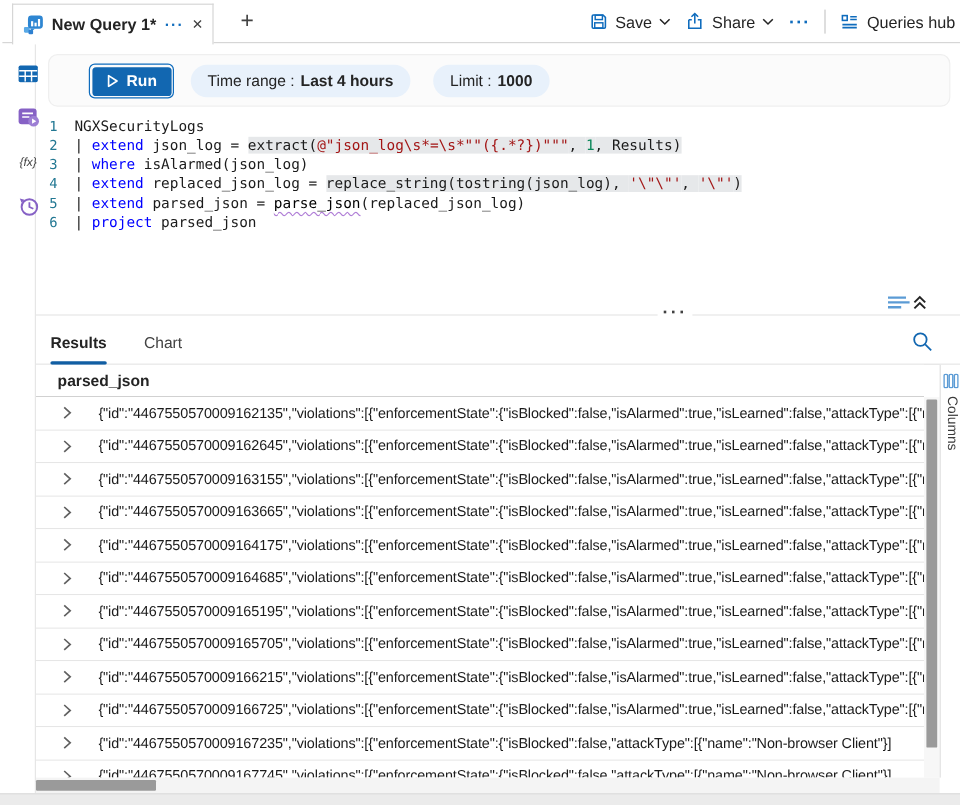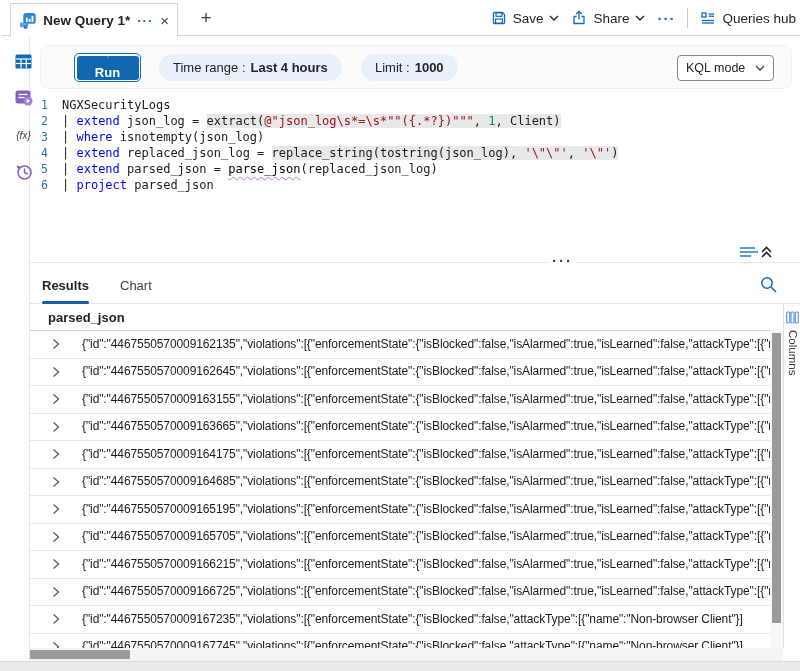--- a/index.html
+++ b/index.html
@@ -31,21 +31,21 @@
   .side-icon { width:18px; height:18px; display:flex; align-items:center; justify-content:center; cursor:pointer; }
   .fx-label { font-size:10px; color:#424242; font-style:italic; white-space:nowrap; }
 
   
   .toolbar { position:absolute; left:40px; top:45px; width:752px; height:44px; background:#fbfbfb;
              border:1px solid #efefef; border-radius:8px; }
   .run-outer { position:absolute; left:33px; top:7px; border:1px solid #0f6cbd; border-radius:5px;
                padding:1.5px; cursor:pointer; }
   .run-inner { background:#1267b1; border-radius:3px; height:24px; min-width:62px; display:flex;
                align-items:center; justify-content:center; gap:7px; color:#fff; font-size:13px;
-               font-weight:bold; padding:0 12px;flex-direction:column; }
+               font-weight:bold; padding:0 12px; }
   .pill { position:absolute; top:8px; height:27px; background:#e8f1fb; border-radius:14px;
           display:flex; align-items:center; padding:12px 14px; font-size:13px; color:#242424;
           white-space:nowrap; cursor:pointer; }
   .pill b { font-weight:bold; margin-left:5px; }
   .pill.time { left:118px; }
   .pill.limit { left:320px; }
   .mode-select { position:absolute; right:17px; top:9px; width:97px; height:26px; background:#fff;
                  border:1px solid #8a8886; border-radius:4px; display:flex; align-items:center;
                  justify-content:space-between; padding:0 8px; font-size:12.5px; color:#242424; cursor:pointer; }
 
@@ -200,32 +200,26 @@
       </div>
     </div>
     <div class="pill time">
       <span>Time range :</span>
       <b>Last 4 hours</b>
     </div>
     <div class="pill limit">
       <span>Limit :</span>
       <b>1000</b>
     </div>
-    <div class="mode-select">
-      <span>KQL mode</span>
-      <svg width="10" height="6" viewBox="0 0 10 6">
-        <polyline points="1,1 5,5 9,1" fill="none" stroke="#424242" stroke-width="1.3"></polyline>
-      </svg>
-    </div>
   </div>
 
   <div class="editor">
       <div class="code-line"><span class="ln">1</span><span><span class="tok-p">NGXSecurityLogs</span></span></div>
-      <div class="code-line"><span class="ln">2</span><span><span class="tok-p">| </span><span class="tok-k">extend</span><span class="tok-p"> json_log = </span><span class="tok-p tok-h">extract(</span><span class="tok-s tok-h">@"json_log\s*=\s*""({.*?})"""</span><span class="tok-p tok-h">, </span><span class="tok-n tok-h">1</span><span class="tok-p tok-h">, Client)</span></span></div>
-      <div class="code-line"><span class="ln">3</span><span><span class="tok-p">| </span><span class="tok-k">where</span><span class="tok-p"> isnotempty(json_log)</span></span></div>
+      <div class="code-line"><span class="ln">2</span><span><span class="tok-p">| </span><span class="tok-k">extend</span><span class="tok-p"> json_log = </span><span class="tok-p tok-h">extract(</span><span class="tok-s tok-h">@"json_log\s*=\s*""({.*?})"""</span><span class="tok-p tok-h">, </span><span class="tok-n tok-h">1</span><span class="tok-p tok-h">, Results)</span></span></div>
+      <div class="code-line"><span class="ln">3</span><span><span class="tok-p">| </span><span class="tok-k">where</span><span class="tok-p"> isAlarmed(json_log)</span></span></div>
       <div class="code-line"><span class="ln">4</span><span><span class="tok-p">| </span><span class="tok-k">extend</span><span class="tok-p"> replaced_json_log = </span><span class="tok-p tok-h">replace_string(tostring(json_log), </span><span class="tok-s tok-h">'\"\"'</span><span class="tok-p tok-h">, </span><span class="tok-s tok-h">'\"'</span><span class="tok-p tok-h">)</span></span></div>
       <div class="code-line"><span class="ln">5</span><span><span class="tok-p">| </span><span class="tok-k">extend</span><span class="tok-p"> parsed_json = </span><span class="tok-w">parse_json</span><span class="tok-p">(replaced_json_log)</span></span></div>
       <div class="code-line"><span class="ln">6</span><span><span class="tok-p">| </span><span class="tok-k">project</span><span class="tok-p"> parsed_json</span></span></div>
     </div>
 
   <div class="collapse-ctl">
     <svg width="32" height="14" viewBox="0 0 32 14">
       <line x1="0" y1="3" x2="15" y2="3" stroke="#5b9bd5" stroke-width="2"></line>
       <line x1="0" y1="7" x2="18" y2="7" stroke="#5b9bd5" stroke-width="2"></line>
       <line x1="0" y1="11" x2="11" y2="11" stroke="#5b9bd5" stroke-width="2"></line>

